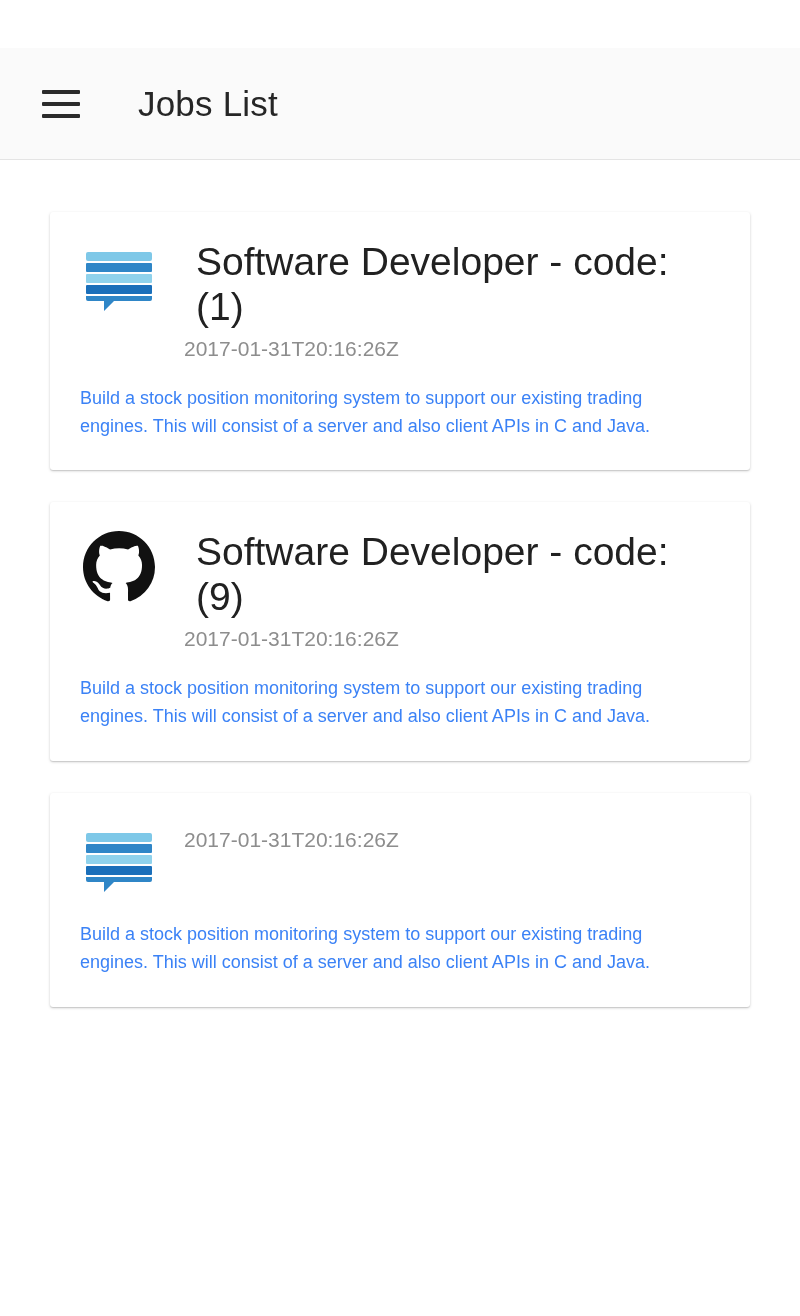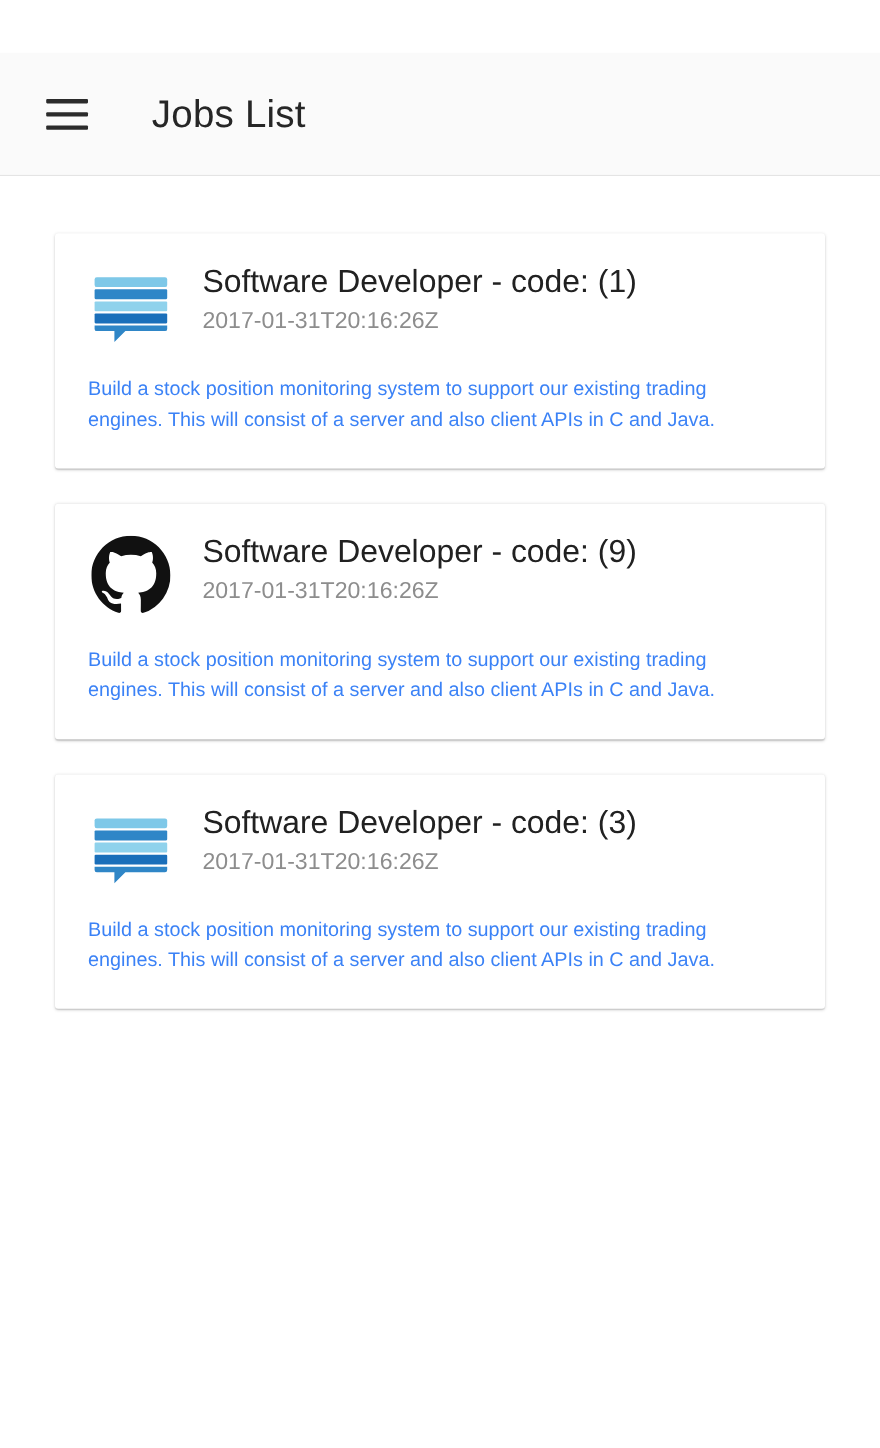--- a/index.html
+++ b/index.html
@@ -74,24 +74,25 @@
     flex: 0 0 78px;
     margin-right: 26px;
     display: flex;
     align-items: center;
     justify-content: center;
   }
   .card-headtext {
     padding-top: 2px;
   }
   .card-title {
-    font-size: 29px;
+    font-size: 39px;
     color: #212121;
     line-height: 1.15;
     font-weight: 400;
+    margin-left: 12px;
   }
   .card-subtitle {
     font-size: 21px;
     color: #8d8d8d;
     margin-top: 7px;
     font-weight: 400;
   }
   .card-body {
     font-size: 18px;
     line-height: 1.55;
@@ -153,20 +154,19 @@
       <div class="avatar">
         <svg width="78" height="78" viewBox="0 0 78 78" xmlns="http://www.w3.org/2000/svg">
           <rect x="6" y="14" width="66" height="9" rx="2" fill="#7ec8e8"></rect>
           <rect x="6" y="25" width="66" height="9" rx="1" fill="#2f86c7"></rect>
           <rect x="6" y="36" width="66" height="9" rx="1" fill="#8fd2ec"></rect>
           <rect x="6" y="47" width="66" height="9" rx="1" fill="#1a6fba"></rect>
           <path d="M6 58 h66 v3 a2 2 0 0 1 -2 2 H34 l-10 10 v-10 H8 a2 2 0 0 1 -2 -2 z" fill="#2f86c7"></path>
         </svg>
       </div>
       <div class="card-headtext">
-        <div class="card-title">Software Developer - code: (3)</div>
         <div class="card-subtitle">2017-01-31T20:16:26Z</div>
       </div>
     </div>
     <div class="card-body">Build a stock position monitoring system to support our existing trading engines. This will consist of a server and also client APIs in C and Java.</div>
   </div>
 
 </div>
 
 </body></html>

